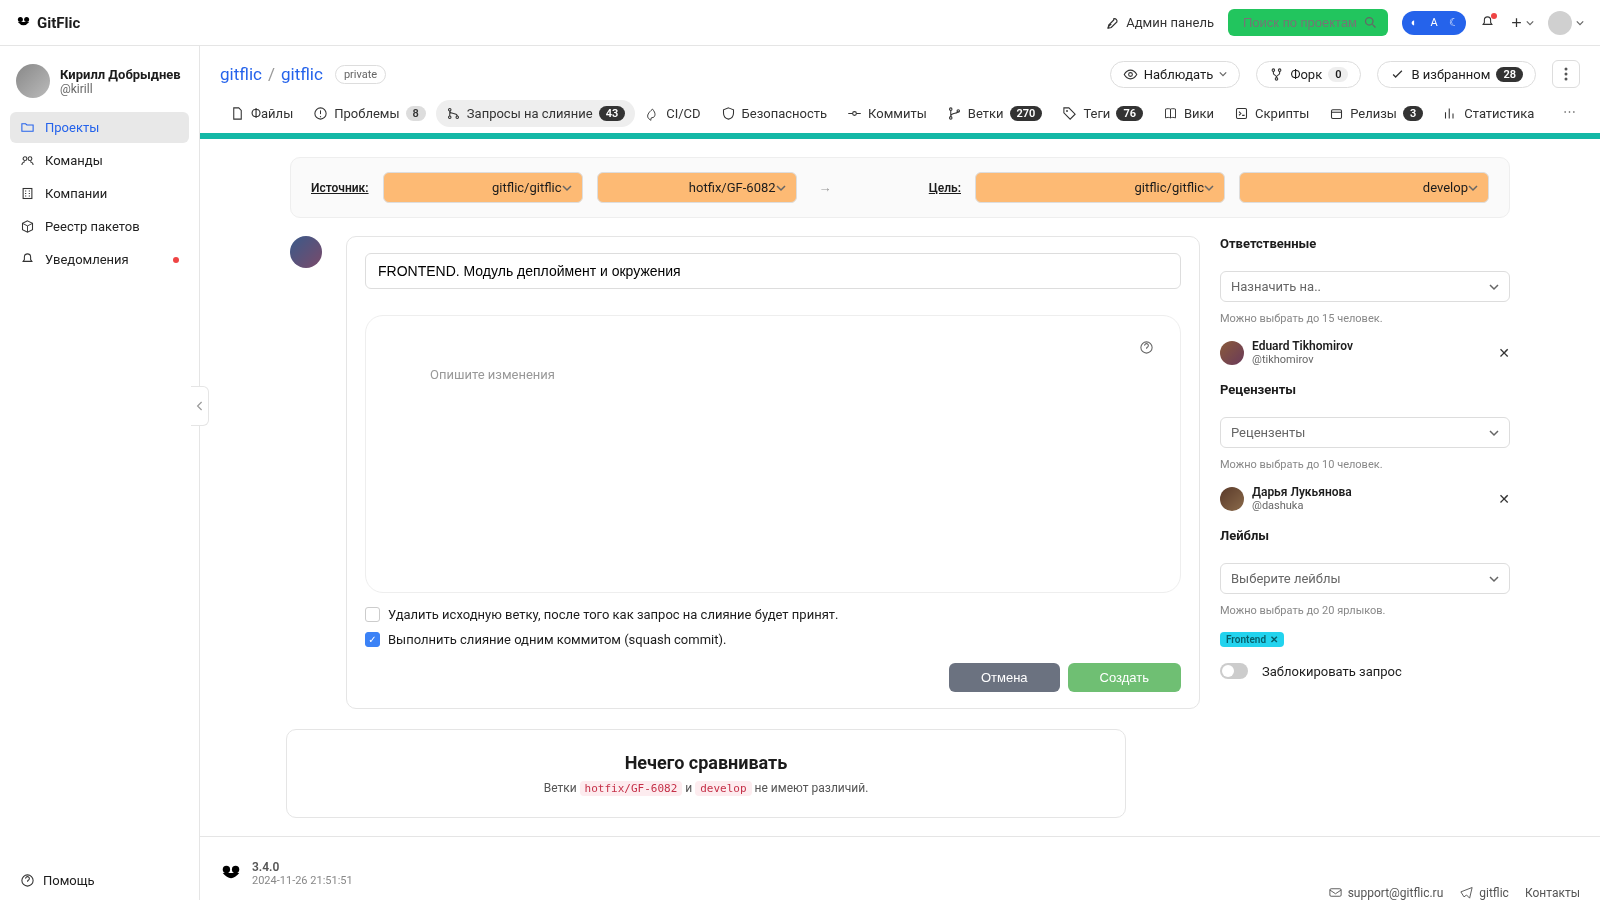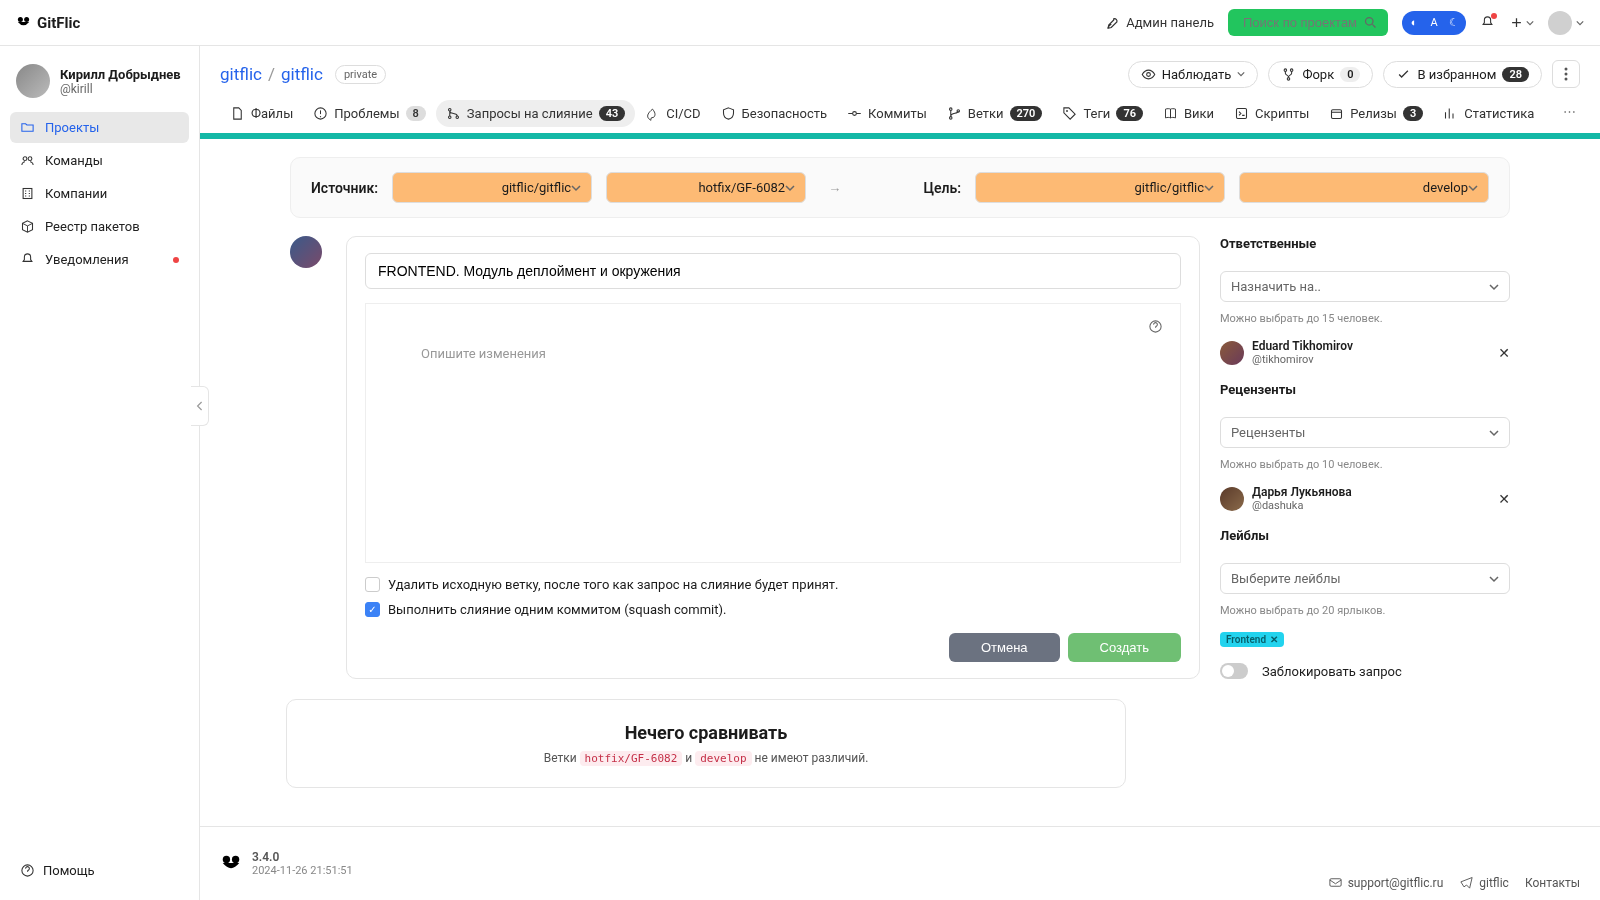--- a/index.html
+++ b/index.html
@@ -26,42 +26,42 @@
 .nav-item.active { background: #e8e8e8; color: #2563eb; }
 .nav-item .dot { width: 6px; height: 6px; background: #ef4444; border-radius: 50%; margin-left: auto; }
 .collapse-handle { position: absolute; right: -10px; top: 340px; width: 18px; height: 40px; border: 1px solid #e5e5e5; border-left: none; border-radius: 0 6px 6px 0; display: flex; align-items: center; justify-content: center; background: #fff; cursor: pointer; color: #999; }
 .help-link { margin-top: auto; display: flex; align-items: center; gap: 8px; padding: 8px 10px; cursor: pointer; }
 .main { flex: 1; display: flex; flex-direction: column; min-height: calc(100vh - 46px); }
 .repo-head { display: flex; align-items: center; justify-content: space-between; padding: 14px 20px 6px; }
 .breadcrumb { display: flex; align-items: center; gap: 6px; font-size: 17px; }
 .breadcrumb a { color: #2563eb; text-decoration: none; }
 .breadcrumb .sep { color: #999; }
 .badge-vis { font-size: 11px; color: #666; border: 1px solid #ddd; padding: 2px 8px; border-radius: 10px; margin-left: 6px; }
-.repo-actions { display: flex; align-items: center; gap: 10px; }
+.repo-actions { display: flex; align-items: center; gap: 16px; }
 .pill-btn { display: flex; align-items: center; gap: 6px; border: 1px solid #ddd; border-radius: 18px; padding: 5px 12px; font-size: 13px; cursor: pointer; background: #fff; }
 .pill-btn .count { background: #eee; border-radius: 10px; padding: 1px 7px; font-size: 11px; font-weight: 600; }
 .pill-btn .count.dark { background: #333; color: #fff; }
 .kebab { width: 28px; height: 28px; border: 1px solid #ddd; border-radius: 6px; display: flex; align-items: center; justify-content: center; cursor: pointer; }
 .tabs { display: flex; padding: 6px 20px; border-bottom: 6px solid #14b8a6; flex-wrap: wrap; }
 .tab { display: flex; align-items: center; gap: 6px; padding: 6px 10px; border-radius: 16px; cursor: pointer; color: #333; font-size: 13px; }
 .tab.active { background: #eee; }
 .tab .count { background: #333; color: #fff; border-radius: 10px; padding: 1px 7px; font-size: 11px; font-weight: 600; }
 .tab .count.light { background: #ddd; color: #333; }
 .tabs-more { margin-left: auto; cursor: pointer; color: #666; padding: 4px; }
 .content { padding: 18px 30px; flex: 1; }
 .compare-bar { background: #fafafa; border: 1px solid #eee; border-radius: 10px; padding: 14px 20px; display: flex; align-items: center; gap: 14px; margin: 0 auto 18px; max-width: 1220px; }
-.cmp-label { font-weight: 600; font-size: 14px; }
+.cmp-label { font-weight: 600; font-size: 12px; text-decoration: underline; }
 .select { border: 1px solid #ddd; border-radius: 6px; padding: 7px 10px; display: flex; align-items: center; justify-content: flex-end; background: #fdba74; cursor: pointer; min-width: 200px; font-size: 13px; }
 .arrow-sep { color: #999; padding: 0 8px; }
 .form-row { display: flex; gap: 20px; max-width: 1220px; margin: 0 auto; }
 .author-col { width: 36px; }
 .author-avatar { width: 32px; height: 32px; border-radius: 50%; background: linear-gradient(135deg,#3a5a8a,#7a4a6a); }
 .form-card { flex: 1; border: 1px solid #e5e5e5; border-radius: 10px; padding: 16px 18px; }
 .title-input { width: 100%; border: 1px solid #ddd; border-radius: 6px; padding: 9px 12px; font-size: 14px; outline: none; }
-.desc-wrap { border: 1px solid #eee; border-radius: 0; margin-top: 14px; padding: 7px; position: relative; }
+.desc-wrap { border: 1px solid #eee; border-radius: 18px; margin-top: 26px; padding: 16px; position: relative; }
 .desc-toolbar { display: flex; justify-content: flex-end; padding: 8px 10px; }
 .desc-textarea { width: 100%; border: none; outline: none; resize: none; padding: 4px 32px 140px 48px; font-size: 13px; color: #555; min-height: 210px; font-family: inherit; }
 .desc-textarea::placeholder { color: #999; }
 .checks { margin-top: 14px; display: flex; flex-direction: column; gap: 10px; }
 .check-row { display: flex; align-items: center; gap: 8px; font-size: 13px; }
 .chk { width: 15px; height: 15px; border: 1px solid #ccc; border-radius: 3px; display: flex; align-items: center; justify-content: center; cursor: pointer; }
 .chk.checked { background: #3b82f6; border-color: #3b82f6; color: #fff; font-size: 10px; }
 .form-actions { display: flex; justify-content: flex-end; gap: 8px; margin-top: 16px; }
 .btn { padding: 7px 32px; border-radius: 6px; border: none; cursor: pointer; font-size: 13px; font-weight: 500; }
 .btn-cancel { background: #6b7280; color: #fff; }

